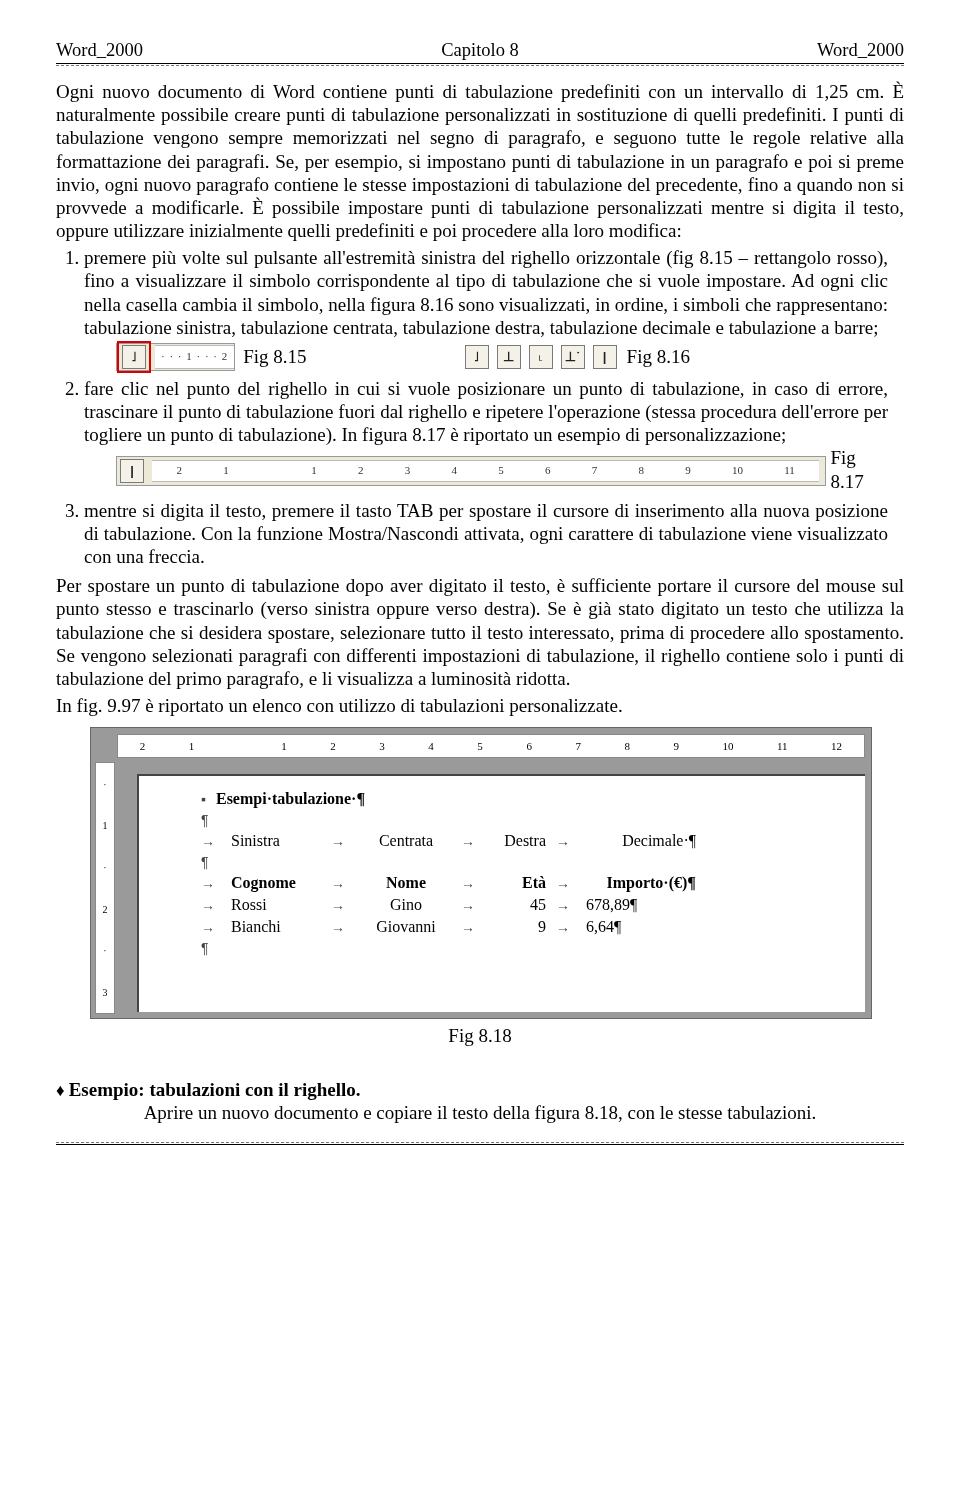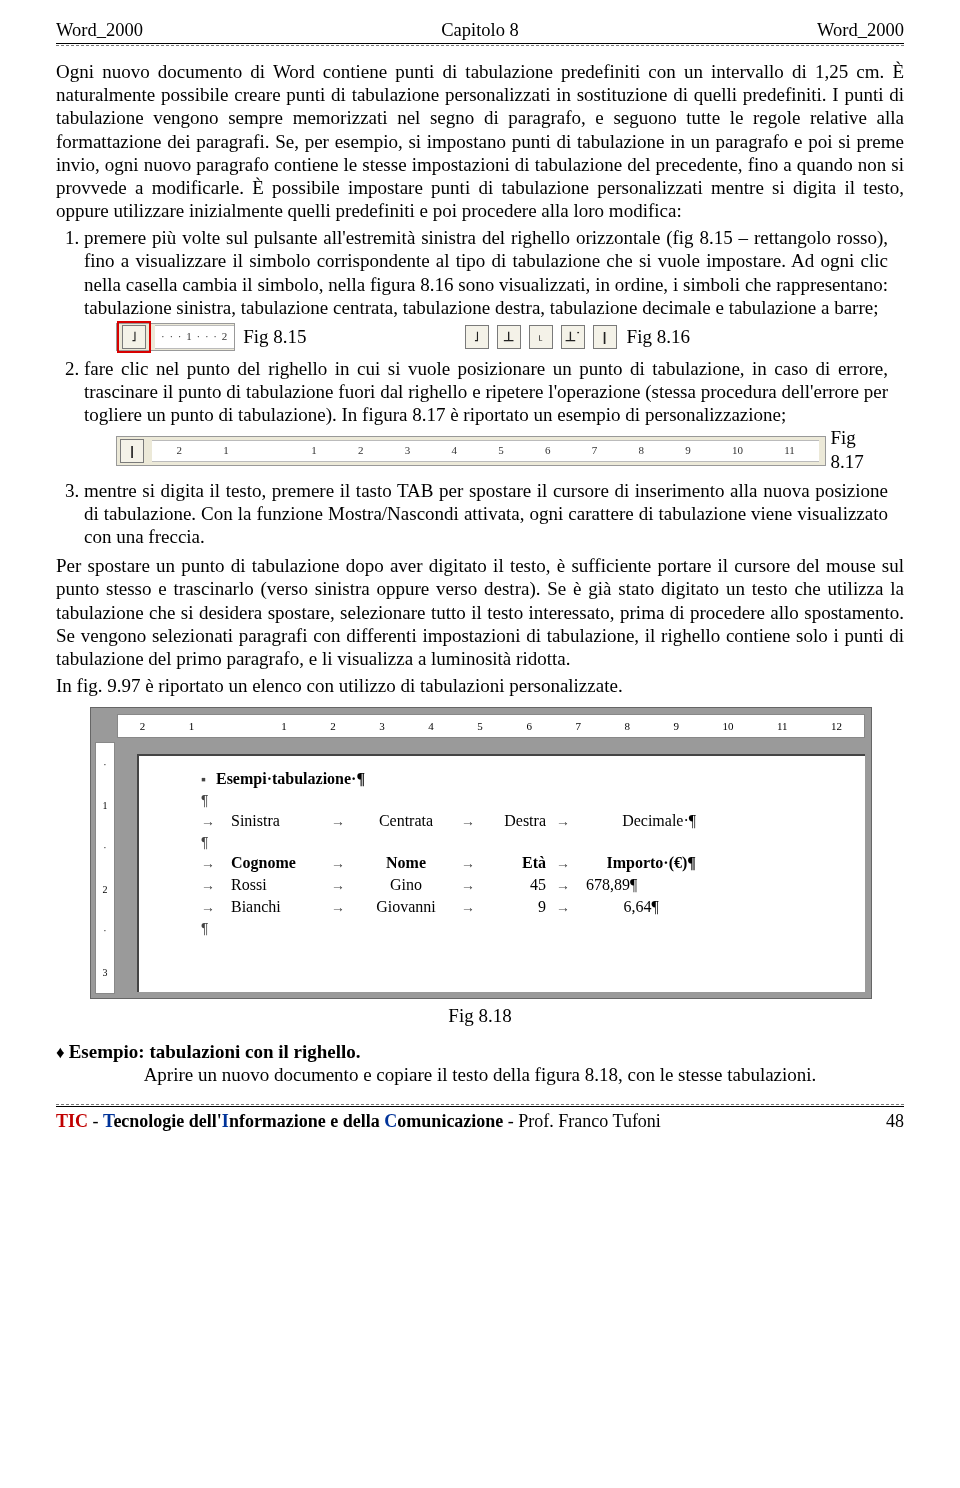--- a/index.html
+++ b/index.html
@@ -4,21 +4,21 @@
 <style>
   body {
     margin: 0;
     padding: 0;
     font-family: "Times New Roman", Times, serif;
     background: #fff;
     color: #000;
     width: 960px;
   }
   .page {
-    padding: 20px 56px 30px 56px;
+    padding: 40px 56px 30px 56px;
   }
   .header-line {
     display: flex;
     justify-content: space-between;
     font-size: 18.5px;
   }
   .hr {
     border: none;
     border-top: 1px solid #000;
     margin: 2px 0 0 0;
@@ -192,21 +192,21 @@
   .screenshot .doc .cellr {
     min-width: 55px;
     text-align: right;
   }
   .screenshot .doc .b { font-weight: bold; font-family: Liberation Serif, serif; }
   .pil { font-family: Arial,sans-serif; font-size:14px; color:#444; }
   .arrow { color:#444; font-size:14px; padding-right:6px;}
   .center-caption {
     text-align: center;
     font-size: 19px;
-    margin: 6px 0 14px 0;
+    margin: 6px 0 32px 0;
   }
   .diamond {
     font-size: 17px;
     margin-right: 4px;
   }
   .example-title {
     font-size: 19px;
     font-weight: bold;
   }
   .footer-sep {
@@ -366,35 +366,29 @@
           <span class="cell" style="text-align:left;min-width:110px">678,89¶</span>
       </div>
       <div class="row">
         <span class="arrow">→</span>
           <span class="cell">Bianchi</span>
         <span class="arrow">→</span>
           <span class="cell" style="text-align:center">Giovanni</span>
         <span class="arrow">→</span>
           <span class="cellr">9</span>
         <span class="arrow">→</span>
-          <span class="cell" style="text-align:center;min-width:110px">6,64¶</span>
+          <span class="cell" style="text-align:left;min-width:110px">6,64¶</span>
       </div>
       <div class="row">
           <span class="pil">¶</span>
         </div>
     </div>
   </div>
   <div class="center-caption">Fig 8.18</div>
 
   <div class="example-title">
     <span class="diamond">♦</span><b>Esempio: tabulazioni con il righello.</b>
   </div>
   <p class="body" style="text-align:center">Aprire un nuovo documento e copiare il testo della figura 8.18, con le stesse tabulazioni.</p>
 
   <hr class="footer-sep">
   <hr class="footer-sep2">
-  <div class="footer-line">
-    <span class="l">
-      <span class="red">TIC</span><span> - </span><span class="blue">T</span><span class="bold">ecnologie dell'</span><span class="blue">I</span><span class="bold">nformazione e della </span><span class="blue">C</span><span class="bold">omunicazione</span><span>   -   </span><span>Prof. Franco Tufoni</span>
-    </span>
-    <span>48</span>
-  </div>
 </div>
 
 </body></html>

